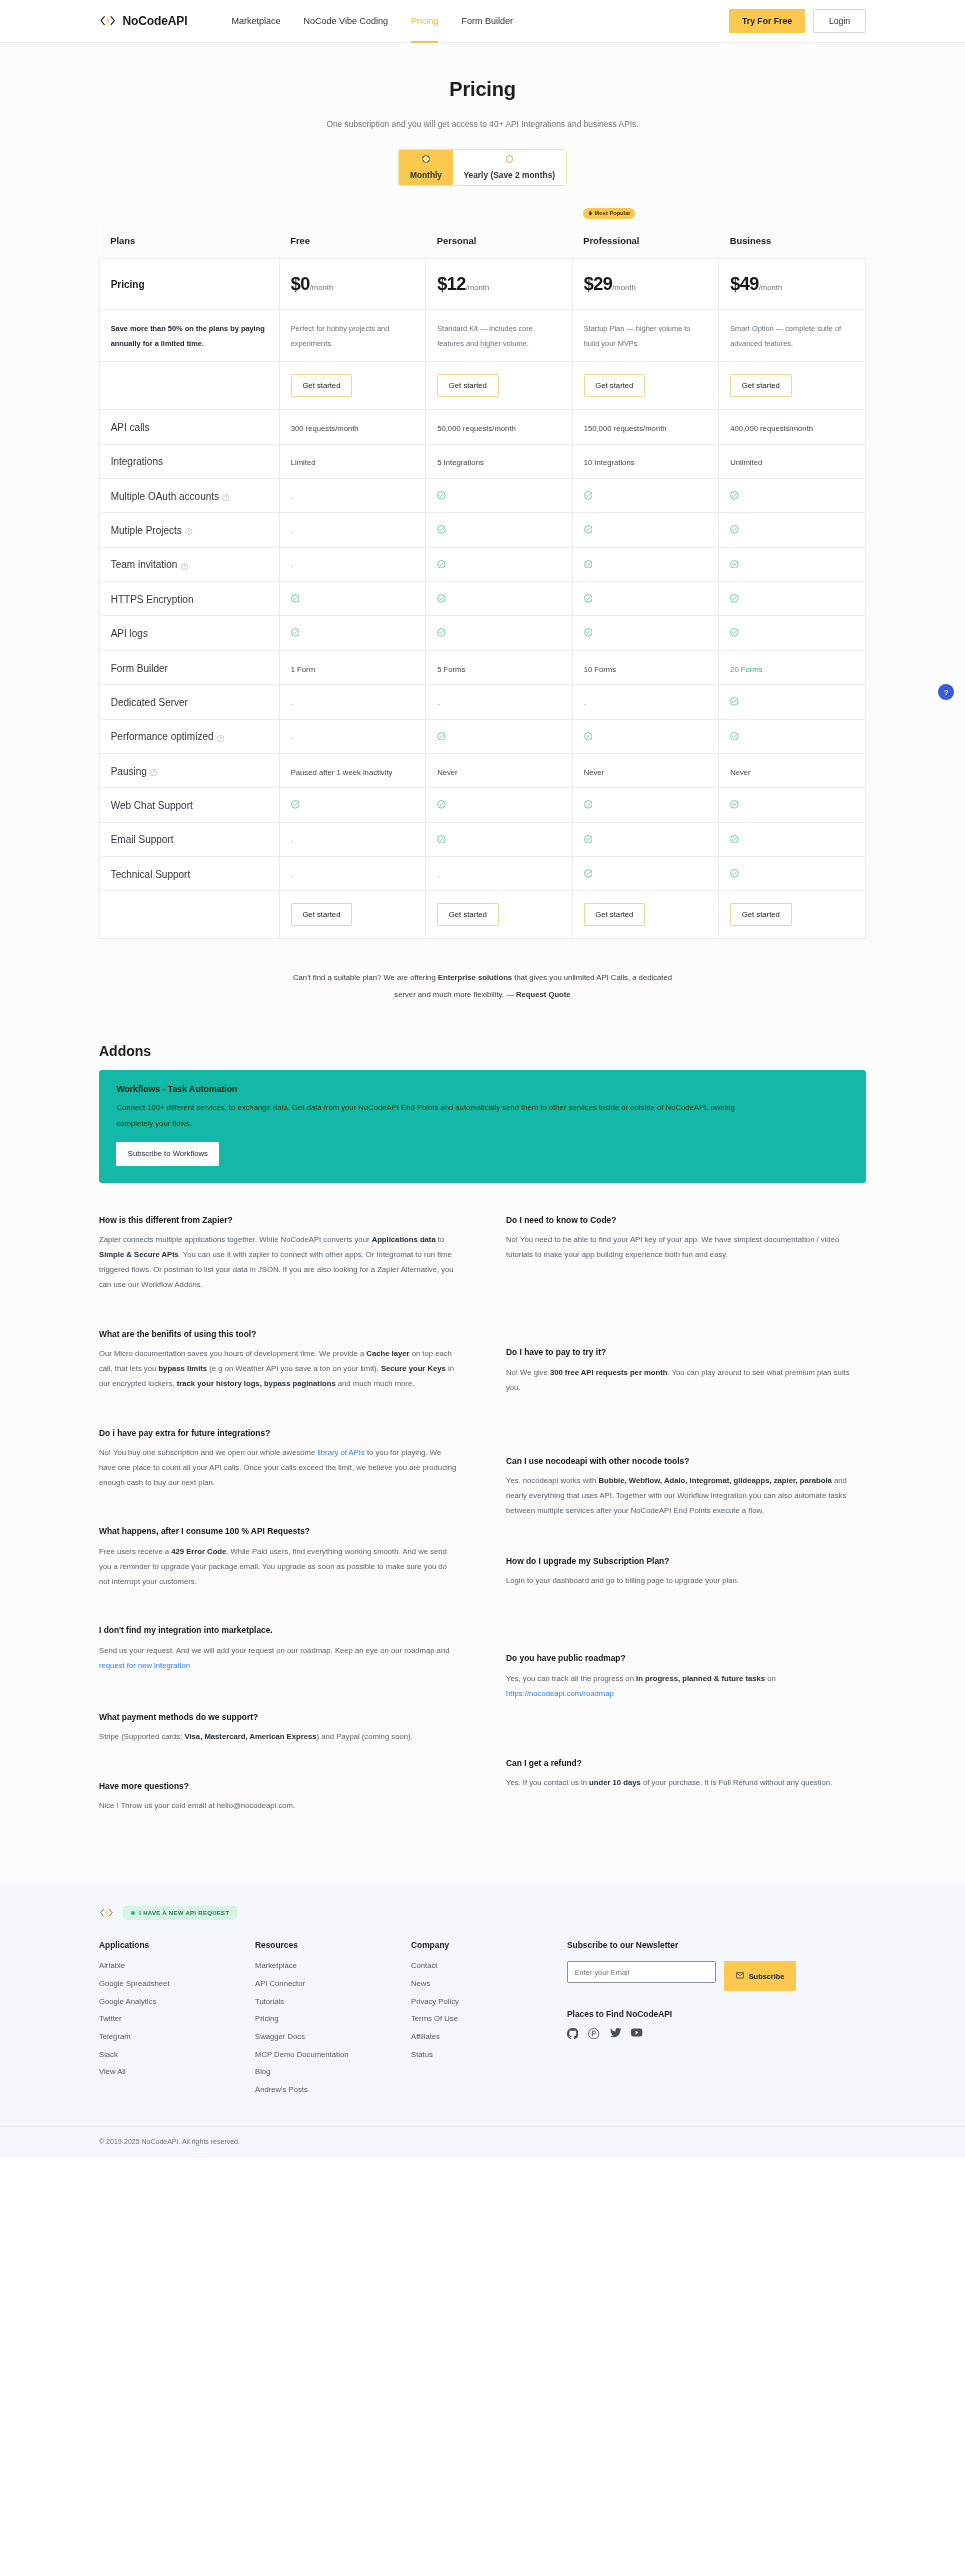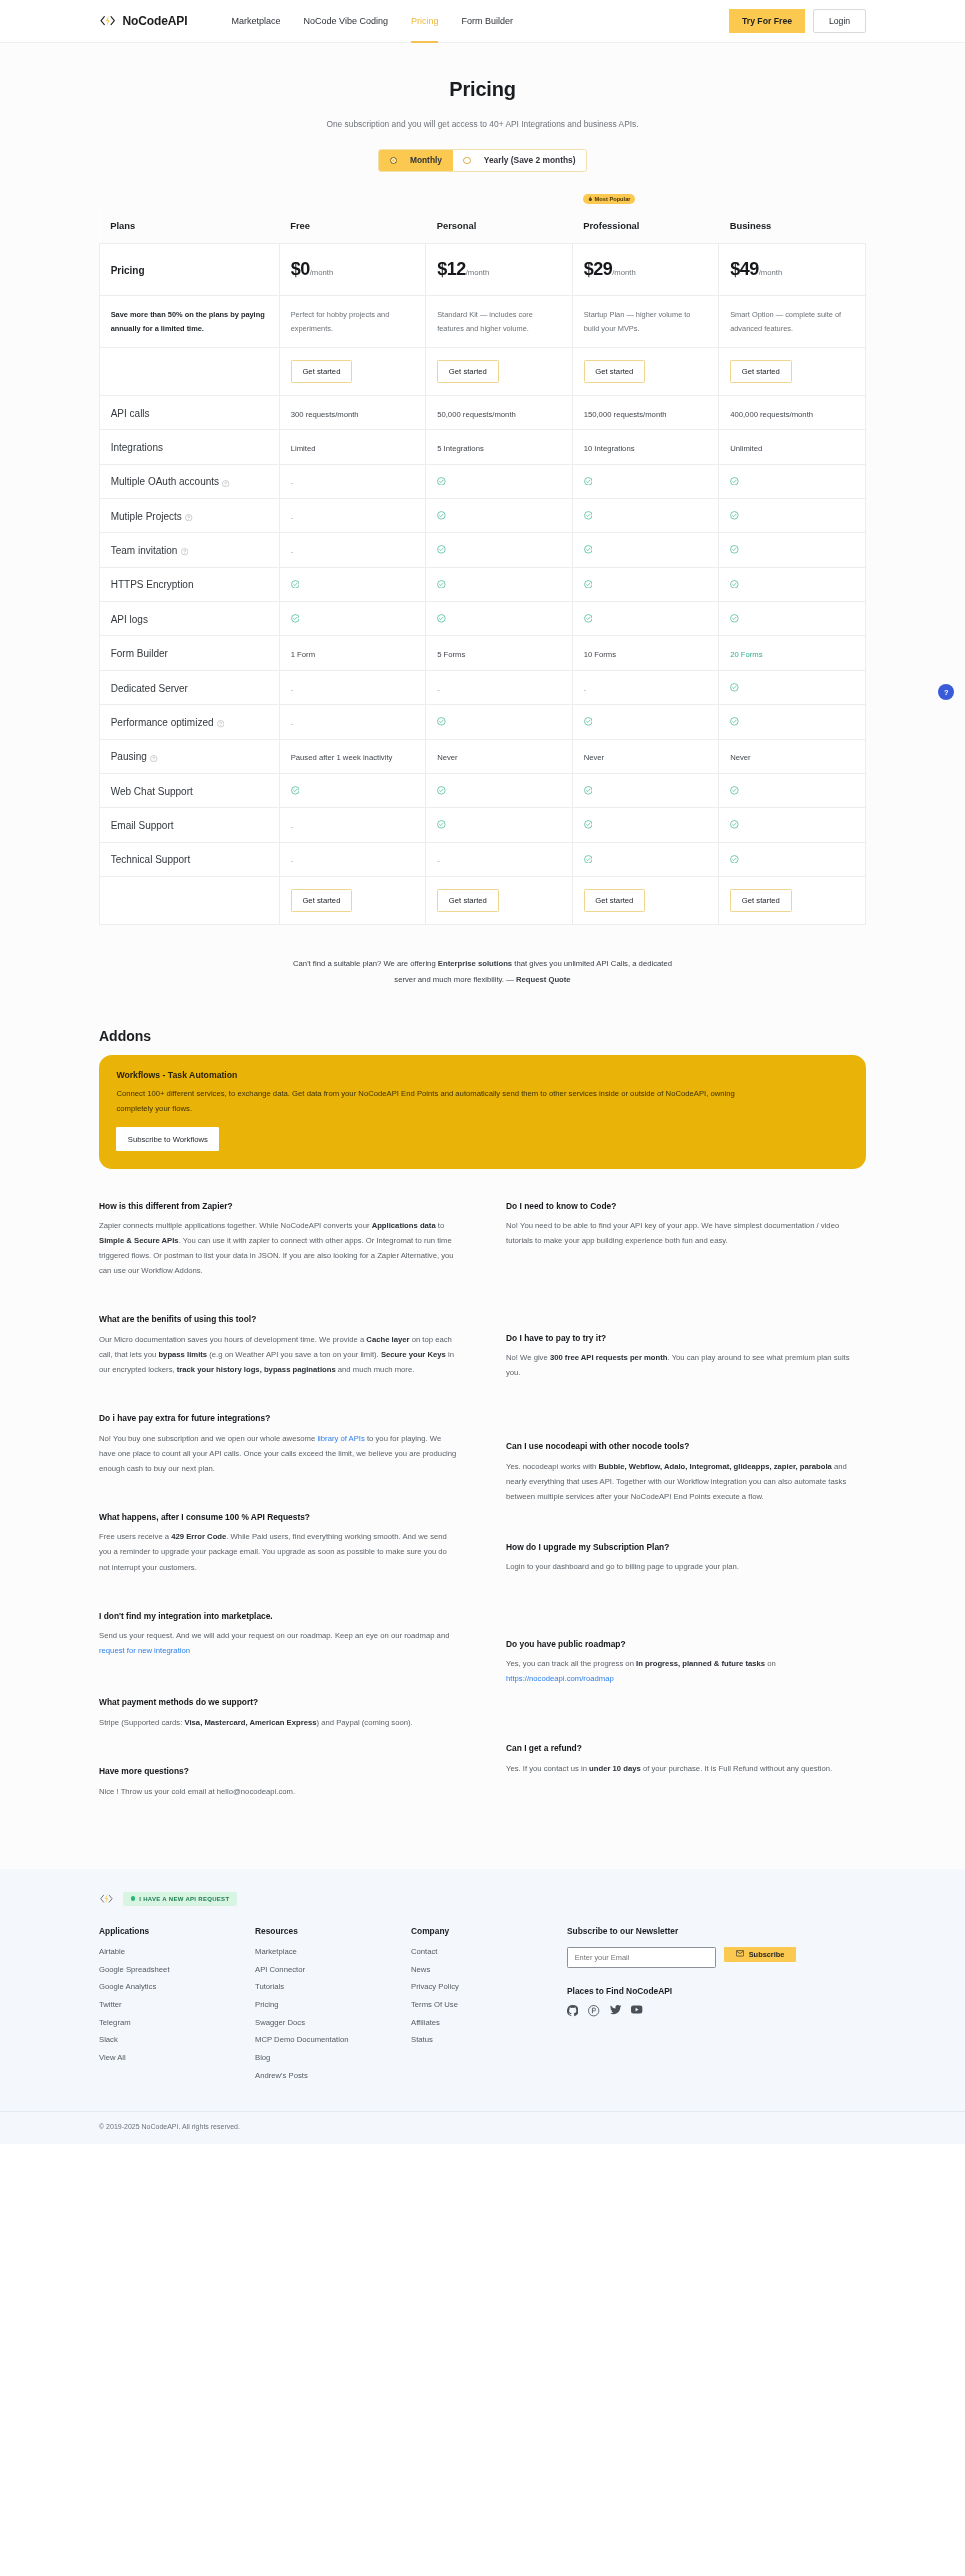--- a/index.html
+++ b/index.html
@@ -52,22 +52,22 @@
   .hero h1 { font-size: 20px; font-weight: 700; letter-spacing: -0.2px; color: #1a1d20; }
   .hero p {
     margin: 14.8px auto 0; font-size: 8.4px; color: #6d737a; line-height: 2.05; max-width: 349px;
   }
 
   .toggle-wrap { display: flex; justify-content: center; margin-top: 16px; }
   .toggle {
     display: inline-flex; border: 0.7px solid #f3dfae; border-radius: 2.7px; overflow: hidden; background: #fff;
   }
   .toggle-opt {
-    display: flex; align-items: center; gap: 13px; font-size: 8.4px; font-weight: 600;
-    padding: 5.4px 10.7px; color: #32353a; cursor: pointer; background: #fff; border: none; font-family: inherit;
+    display: flex; align-items: center; gap: 7px; font-size: 8.4px; font-weight: 600;
+    padding: 5.4px 10.7px; color: #32353a; cursor: pointer; background: #fff; border: none; font-family: inherit; flex-direction: column;
   }
   .toggle-opt.active { background: #fbc850; }
   .radio { width: 7.4px; height: 7.4px; border-radius: 50%; border: 1.1px solid #d9a93c; display: inline-block; }
   .toggle-opt.active .radio { border-color: #8a6b17; background: radial-gradient(circle, #fbc850 0 1.3px, #ffffff 1.5px 2.7px, #8a6b17 2.8px); }
 
   
   .pricing-section { margin-top: 38px; }
   .ptable { width: 100%; border-collapse: collapse; table-layout: fixed; background: #fff; }
   .ptable col.c-feat { width: 23.5%; }
   .ptable col.c-plan { width: 19.125%; }
@@ -106,21 +106,21 @@
   .enterprise {
     margin: 31px auto 0; text-align: center; font-size: 7.7px; color: #3b4046;
     line-height: 2.1; max-width: 402px;
   }
   .enterprise b { font-weight: 700; }
 
   
   .addons { margin-top: 40px; }
   .addons h2 { font-size: 14px; font-weight: 700; color: #1a1d20; }
   .addon-card {
-    margin-top: 10.7px; background: #eab308; border-radius: 13px; padding: 14.8px 17.4px 17.4px;
+    margin-top: 10.7px; background: #14b8a6; border-radius: 3px; padding: 14.8px 17.4px 17.4px;
   }
   .addon-title { font-size: 8.7px; font-weight: 700; color: #2a2206; }
   .addon-desc { margin-top: 6px; font-size: 7.7px; color: #3c3205; line-height: 2.0; max-width: 624px; }
   .btn-subscribe-wf {
     margin-top: 10.7px; background: #ffffff; border: none; color: #1f2328;
     font-size: 7.7px; padding: 7.4px 11.4px; border-radius: 1.3px; cursor: pointer; font-family: inherit;
   }
 
   
   .faq { margin-top: 32px; padding-bottom: 47px; }
@@ -150,21 +150,21 @@
   }
   .fcol-title { font-size: 8.4px; font-weight: 700; color: #1b1e22; margin-bottom: 11.4px; }
   .fcol a { display: block; font-size: 7.7px; color: #555b61; text-decoration: none; margin-bottom: 8.7px; }
   .news-row { display: flex; align-items: stretch; margin-top: 1.3px; }
   .news-input {
     width: 149px; height: 21.5px; border: 0.7px solid #8c9199; background: #fff;
     font-size: 7.4px; color: #9aa0a6; padding: 0 6.7px; border-radius: 1.3px; font-family: inherit;
   }
   .btn-subscribe {
     margin-left: 8px; background: #fbc850; border: none; color: #1f2328; font-size: 7.4px;
-    font-weight: 600; padding: 0 12px; height: 15px; border-radius: 1.3px; cursor: pointer;
+    font-weight: 600; padding: 0 12px; height: 30px; border-radius: 1.3px; cursor: pointer;
     display: inline-flex; align-items: center; gap: 4.7px; font-family: inherit;
   }
   .places-title { margin-top: 17.4px; font-size: 8.4px; font-weight: 700; color: #1b1e22; }
   .socials { margin-top: 9.4px; display: flex; gap: 10px; align-items: center; }
   .social { width: 11.4px; height: 11.4px; display: inline-flex; cursor: pointer; }
   .footer-bottom {
     margin-top: 23px; border-top: 0.7px solid #e3e9f0; background: #f4f7fb;
   }
   .footer-bottom-inner { padding: 10.7px 0 13.4px; font-size: 7px; color: #6b7178; }
 

